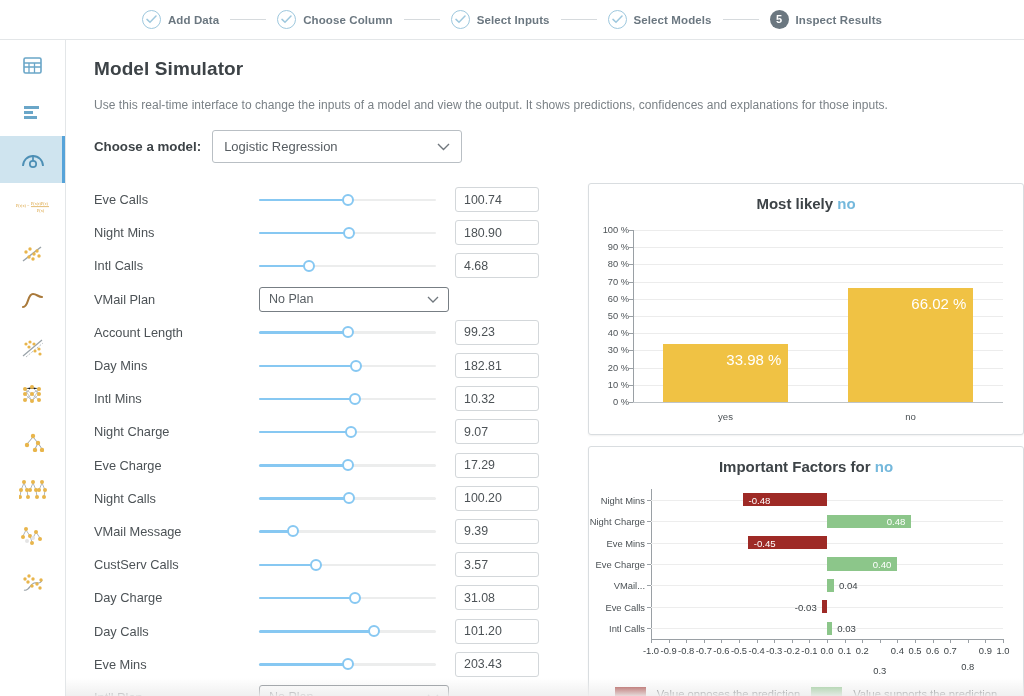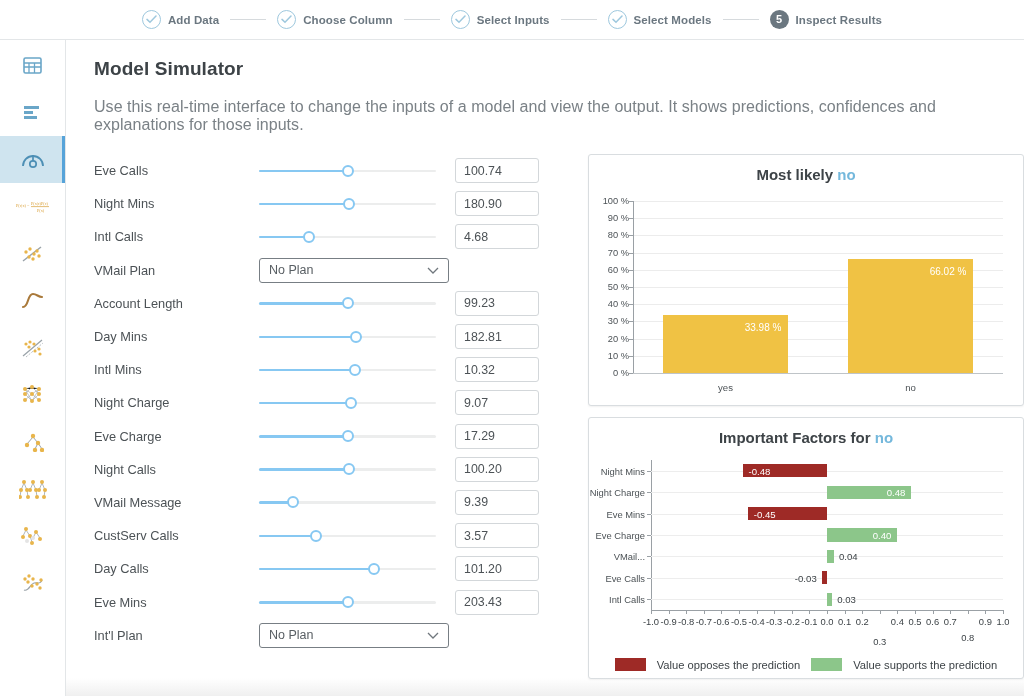--- a/index.html
+++ b/index.html
@@ -70,21 +70,21 @@
     flex: 1; height: 656px; background: #ffffff;
     position: relative; overflow: hidden;
   }
   .main-inner { padding: 18px 0 0 28px; position: relative; height: 100%; }
 
   .page-title {
     font-size: 19px; font-weight: bold; color: #3d4347;
     letter-spacing: .1px;
   }
   .page-desc {
-    margin-top: 18px; font-size: 16px; color: #7a8186;
+    margin-top: 18px; font-size: 12px; color: #7a8186;
     letter-spacing: .05px;
   }
   .model-row {
     margin-top: 18px; display: flex; align-items: center; gap: 11px;
   }
   .model-label { font-size: 13.3px; font-weight: bold; color: #3d4347; }
   .model-select {
     width: 250px; height: 33px;
     border: 1px solid #b9bfc4; border-radius: 3px; background: #fff;
     display: flex; align-items: center; padding: 0 11px;
@@ -161,21 +161,21 @@
   }
   .pc-grid { position: absolute; left: 0; right: 0; height: 1px; background: #ececec; }
   .pc-tick { position: absolute; width: 4px; height: 1px; background: #9aa0a5; }
   .pc-axis-v { position: absolute; width: 1px; background: #9aa0a5; }
   .pc-axis-h { position: absolute; height: 1px; background: #bfc4c8; }
   .pc-bar {
     position: absolute; bottom: 0; background: #f0c244;
   }
   .pc-bar-lab {
     position: absolute; right: 7px; top: 7px;
-    font-size: 10px; color: #fff;
+    font-size: 15px; color: #fff;
   }
   .pc-xlab {
     position: absolute; text-align: center; font-size: 9.6px; color: #4c5256;
   }
 
   
   #factcard { height: 262px; margin-top: 11px; }
   .fact-plot { position: relative; margin: 10px 12px 0 0; height: 172px; }
   .fr-lab {
     position: absolute; right: 100%; transform: translateY(-50%);
@@ -434,20 +434,31 @@
         </span>
       </div>
     </div>
 
   <div class="main">
     <div class="main-inner">
 
       <div class="page-title">Model Simulator</div>
       <div class="page-desc">Use this real-time interface to change the inputs of a model and view the output. It shows predictions, confidences and explanations for those inputs.</div>
 
+      <div class="model-row">
+        <div class="model-label">Choose a model:</div>
+        <div class="model-select">
+          <span>Logistic Regression</span>
+          <span class="chev">
+            <svg width="13" height="8" viewBox="0 0 13 8">
+                <path d="M1 1l5.5 5.5L12 1" stroke="#70777d" stroke-width="1.4" fill="none"></path>
+              </svg>
+          </span>
+        </div>
+      </div>
 
       <div class="cols">
 
         <div class="col-left" id="inputs">
             <div class="srow">
               <div class="srow-label">Eve Calls</div>
               <div class="slider">
                 <div class="track"></div>
                 <div class="track-fill" style="width: 50%;"></div>
                 <div class="knob" style="left: 50%;"></div>
@@ -545,20 +556,29 @@
               <div class="vbox">9.39</div>
             </div>
             <div class="srow">
               <div class="srow-label">CustServ Calls</div>
               <div class="slider">
                 <div class="track"></div>
                 <div class="track-fill" style="width: 32%;"></div>
                 <div class="knob" style="left: 32%;"></div>
               </div>
               <div class="vbox">3.57</div>
+            </div>
+            <div class="srow">
+              <div class="srow-label">Day Charge</div>
+              <div class="slider">
+                <div class="track"></div>
+                <div class="track-fill" style="width: 54%;"></div>
+                <div class="knob" style="left: 54%;"></div>
+              </div>
+              <div class="vbox">31.08</div>
             </div>
             <div class="srow">
               <div class="srow-label">Day Calls</div>
               <div class="slider">
                 <div class="track"></div>
                 <div class="track-fill" style="width: 65%;"></div>
                 <div class="knob" style="left: 65%;"></div>
               </div>
               <div class="vbox">101.20</div>
             </div>

